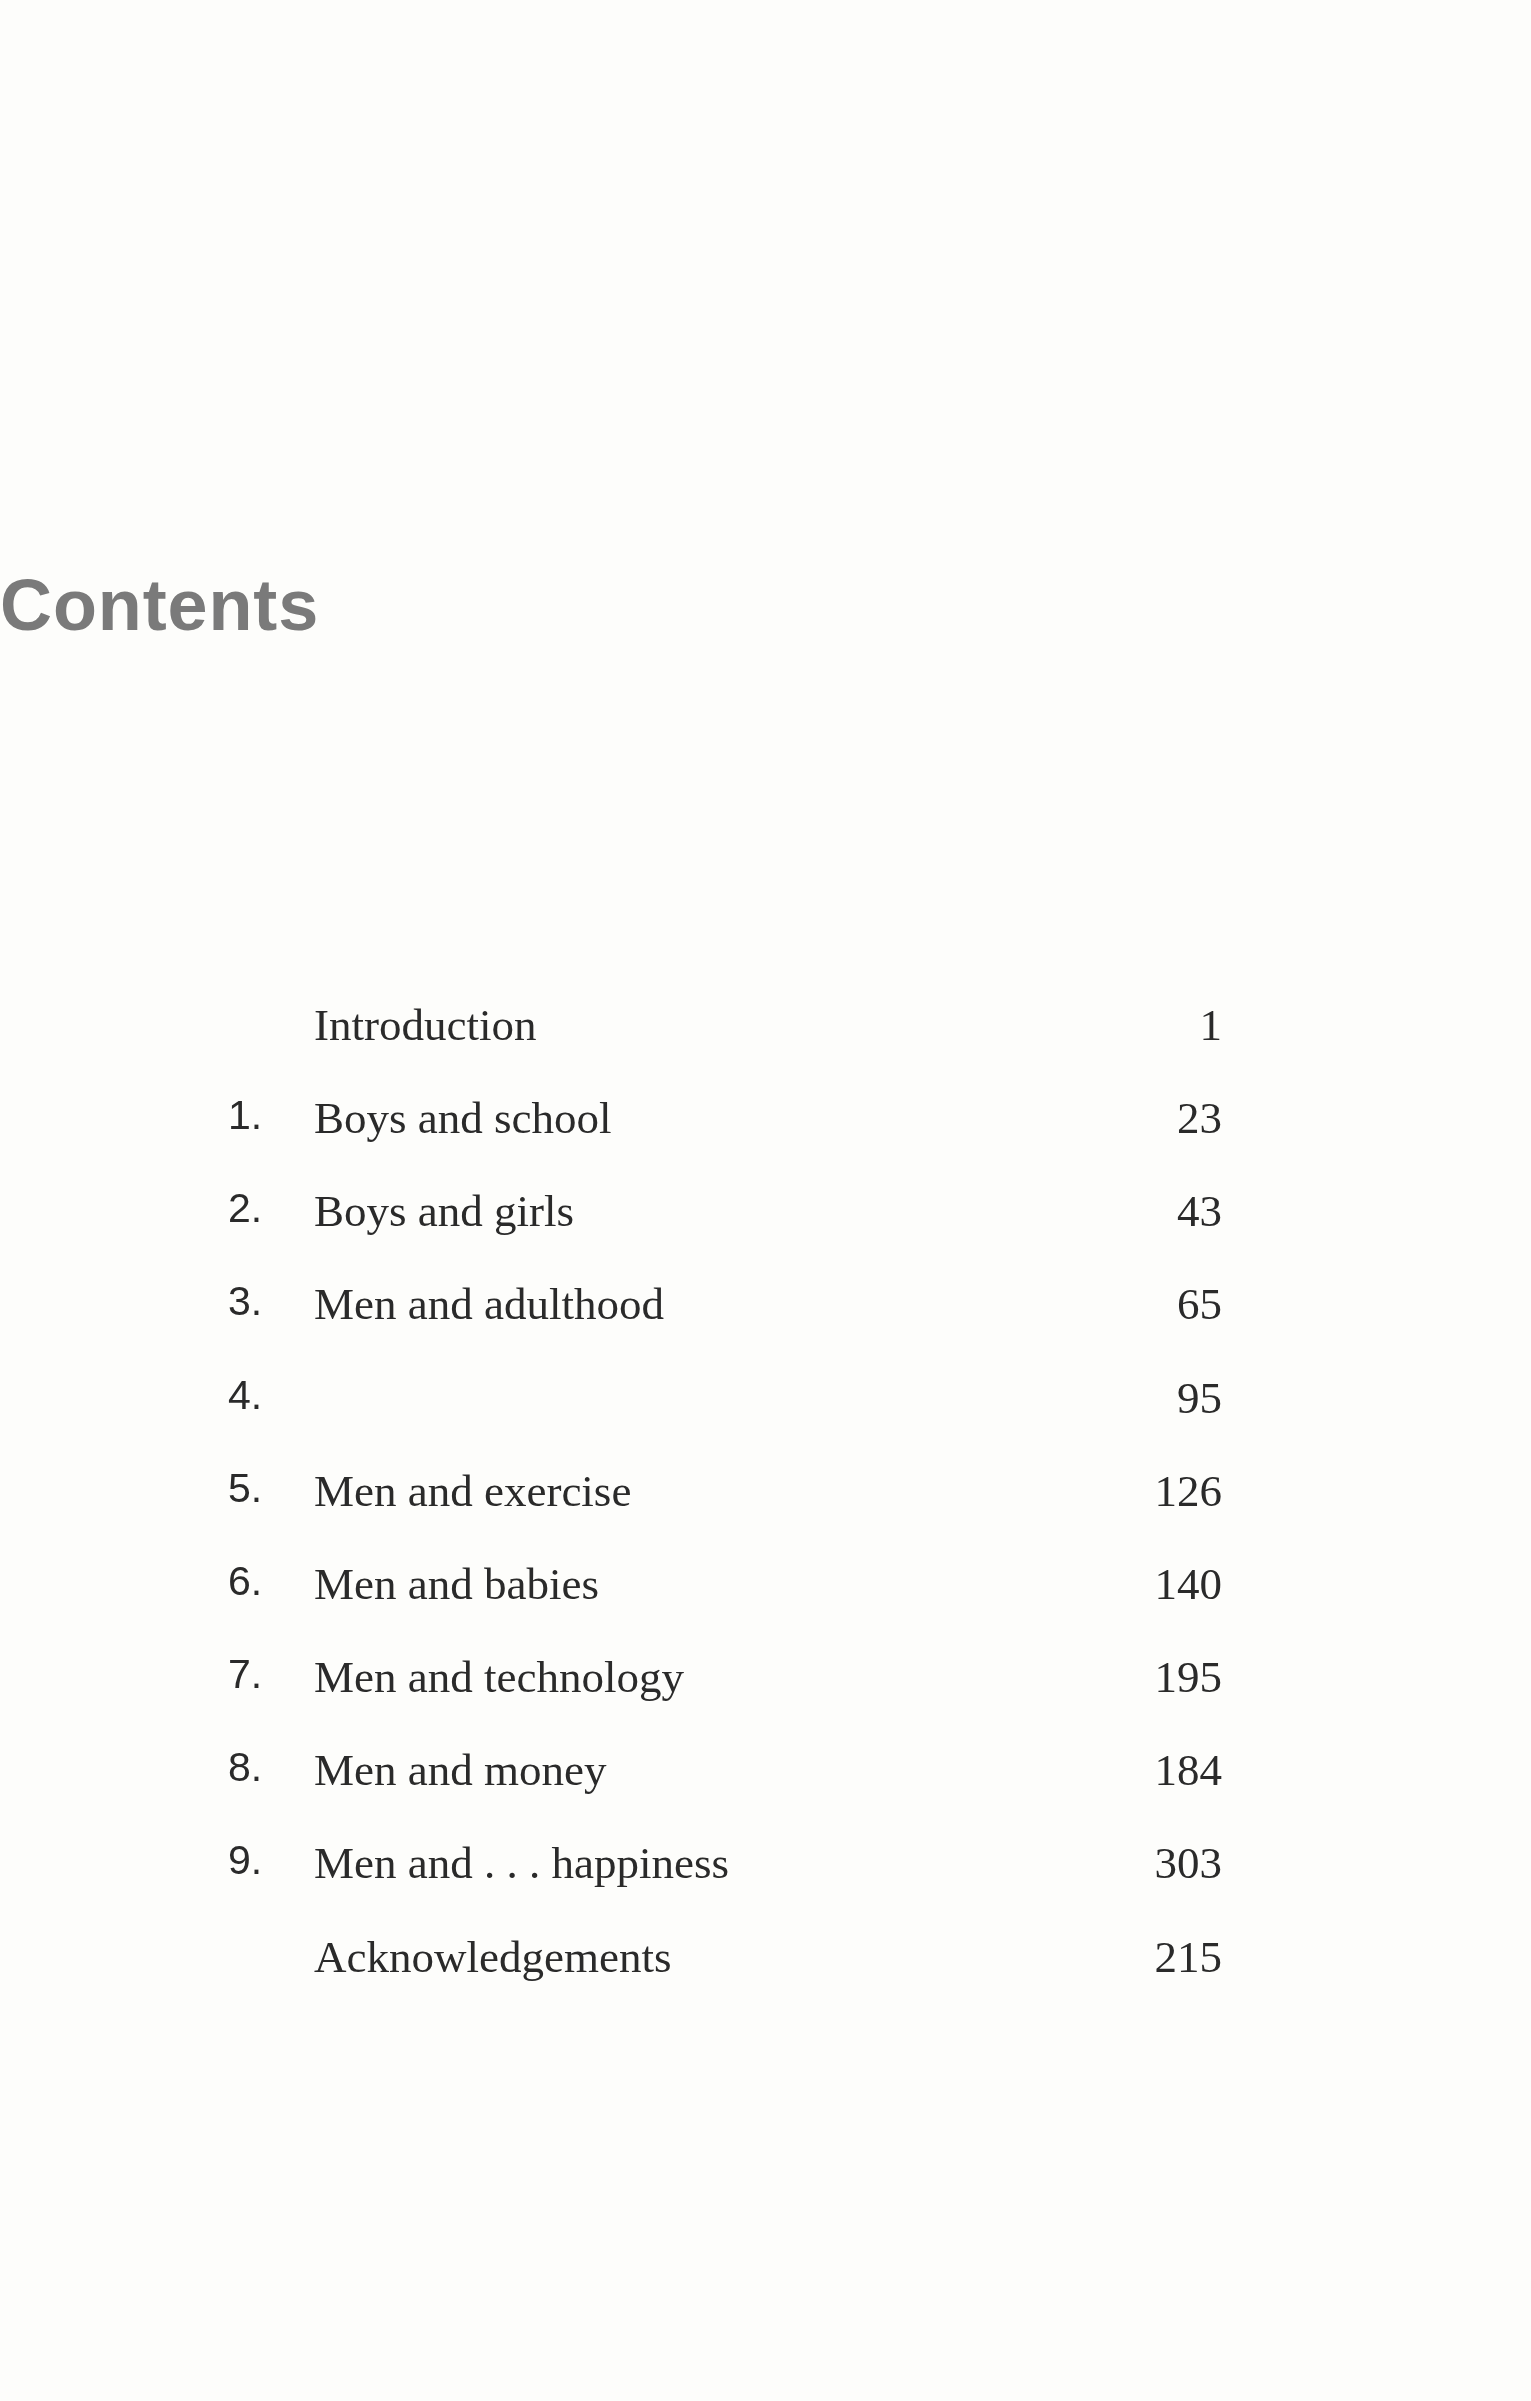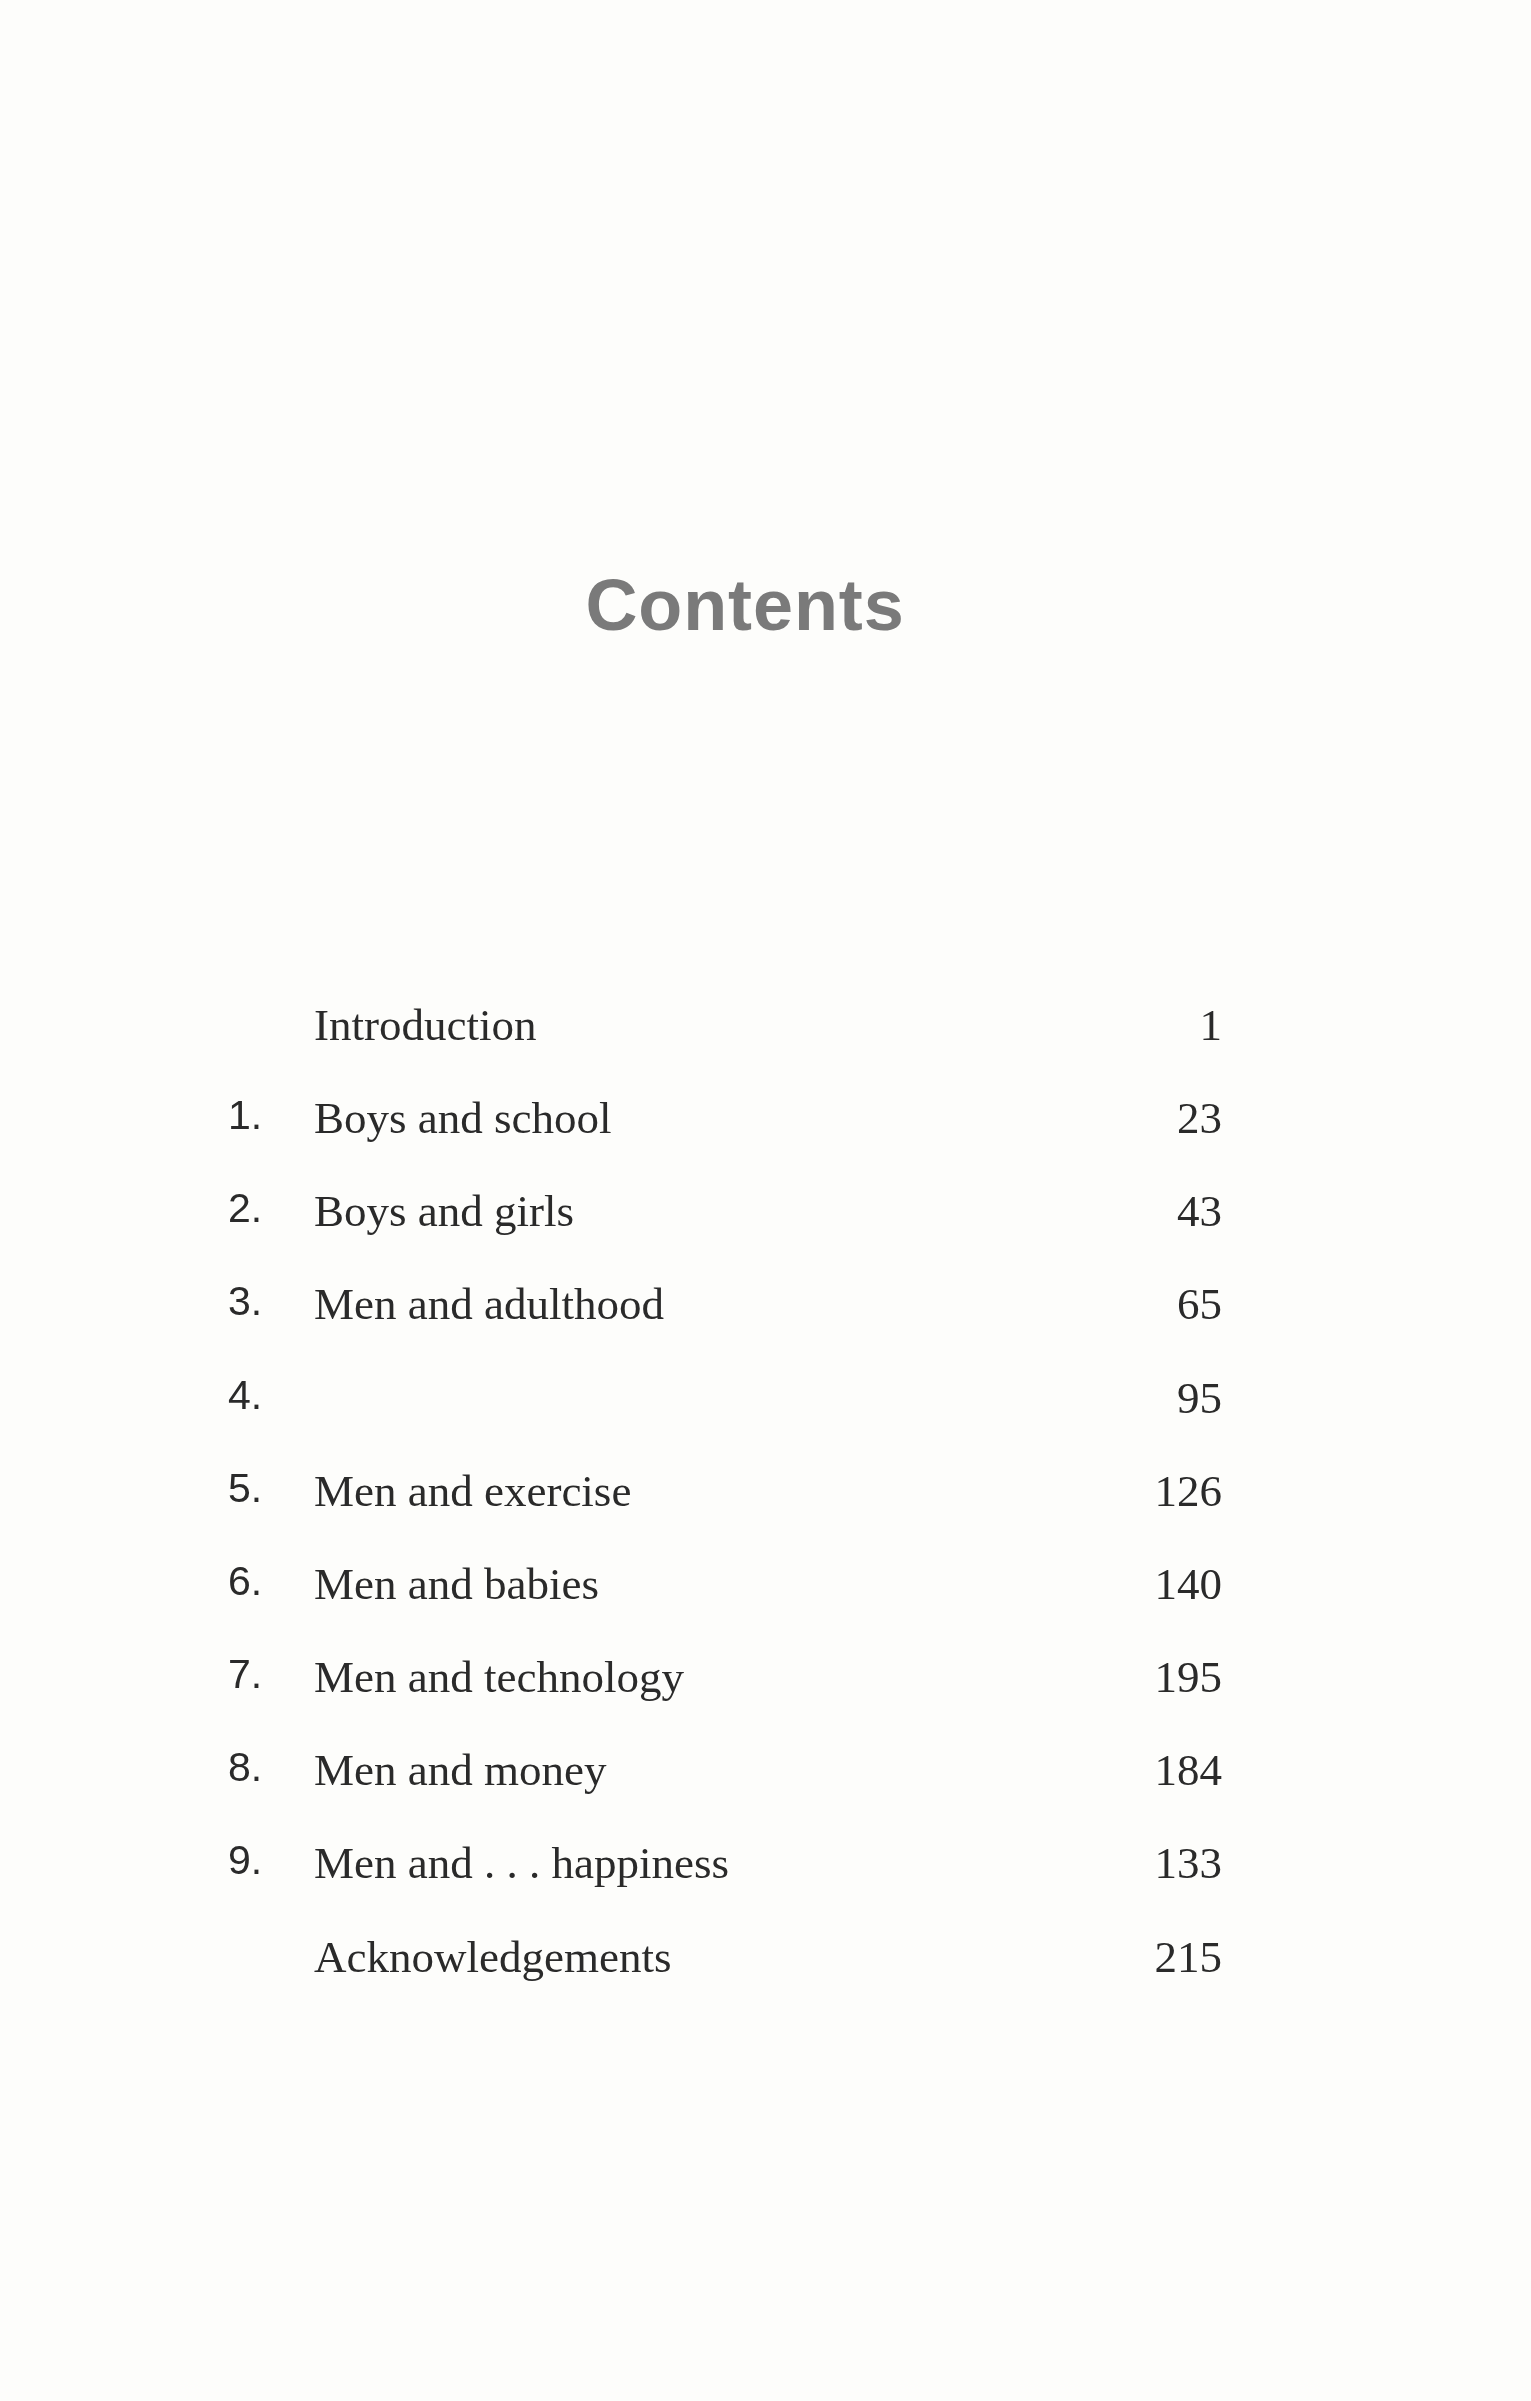--- a/index.html
+++ b/index.html
@@ -1,17 +1,17 @@
 <!DOCTYPE html>
 <html style="font-size:14.3px"><head>
 <meta charset="utf-8">
 <style>
   html, body { margin:0; padding:0; }
   body { width:1532px; height:2401px; background:#fdfdfb; position:relative; overflow:hidden; }
-  .title { position:absolute; left:0; width:1490px; top:564px; text-align:center;
+  .title { position:absolute; left:0; width:1490px; top:564px; text-align:left;
            font-family:"Liberation Sans", sans-serif; font-weight:bold; font-size:72px;
            color:#7a7a7a; letter-spacing:0.9px; }
   .toc { position:absolute; left:0; top:967px; width:1532px; }
   .row { position:absolute; height:90px; width:1532px;
          font-family:"Liberation Serif", serif; font-size:45px; color:#2a2a2a;margin-top:32px; }
   .num { position:absolute; left:228px; font-family:"Liberation Sans", sans-serif; font-size:41px; }
   .label { position:absolute; left:314px; }
   .page { position:absolute; right:310px; text-align:right; }
 </style>
 </head>
@@ -60,21 +60,21 @@
     <span class="page">195</span>
   </div>
   <div class="row" style="top:745px">
     <span class="num">8.</span>
     <span class="label">Men and money</span>
     <span class="page">184</span>
   </div>
   <div class="row" style="top:838px">
     <span class="num">9.</span>
     <span class="label">Men and . . . happiness</span>
-    <span class="page">133</span>
+    <span class="page">303</span>
   </div>
   <div class="row" style="top:932px">
     <span class="num"></span>
     <span class="label">Acknowledgements</span>
     <span class="page">215</span>
   </div>
 </div>
 
 
 </body></html>

